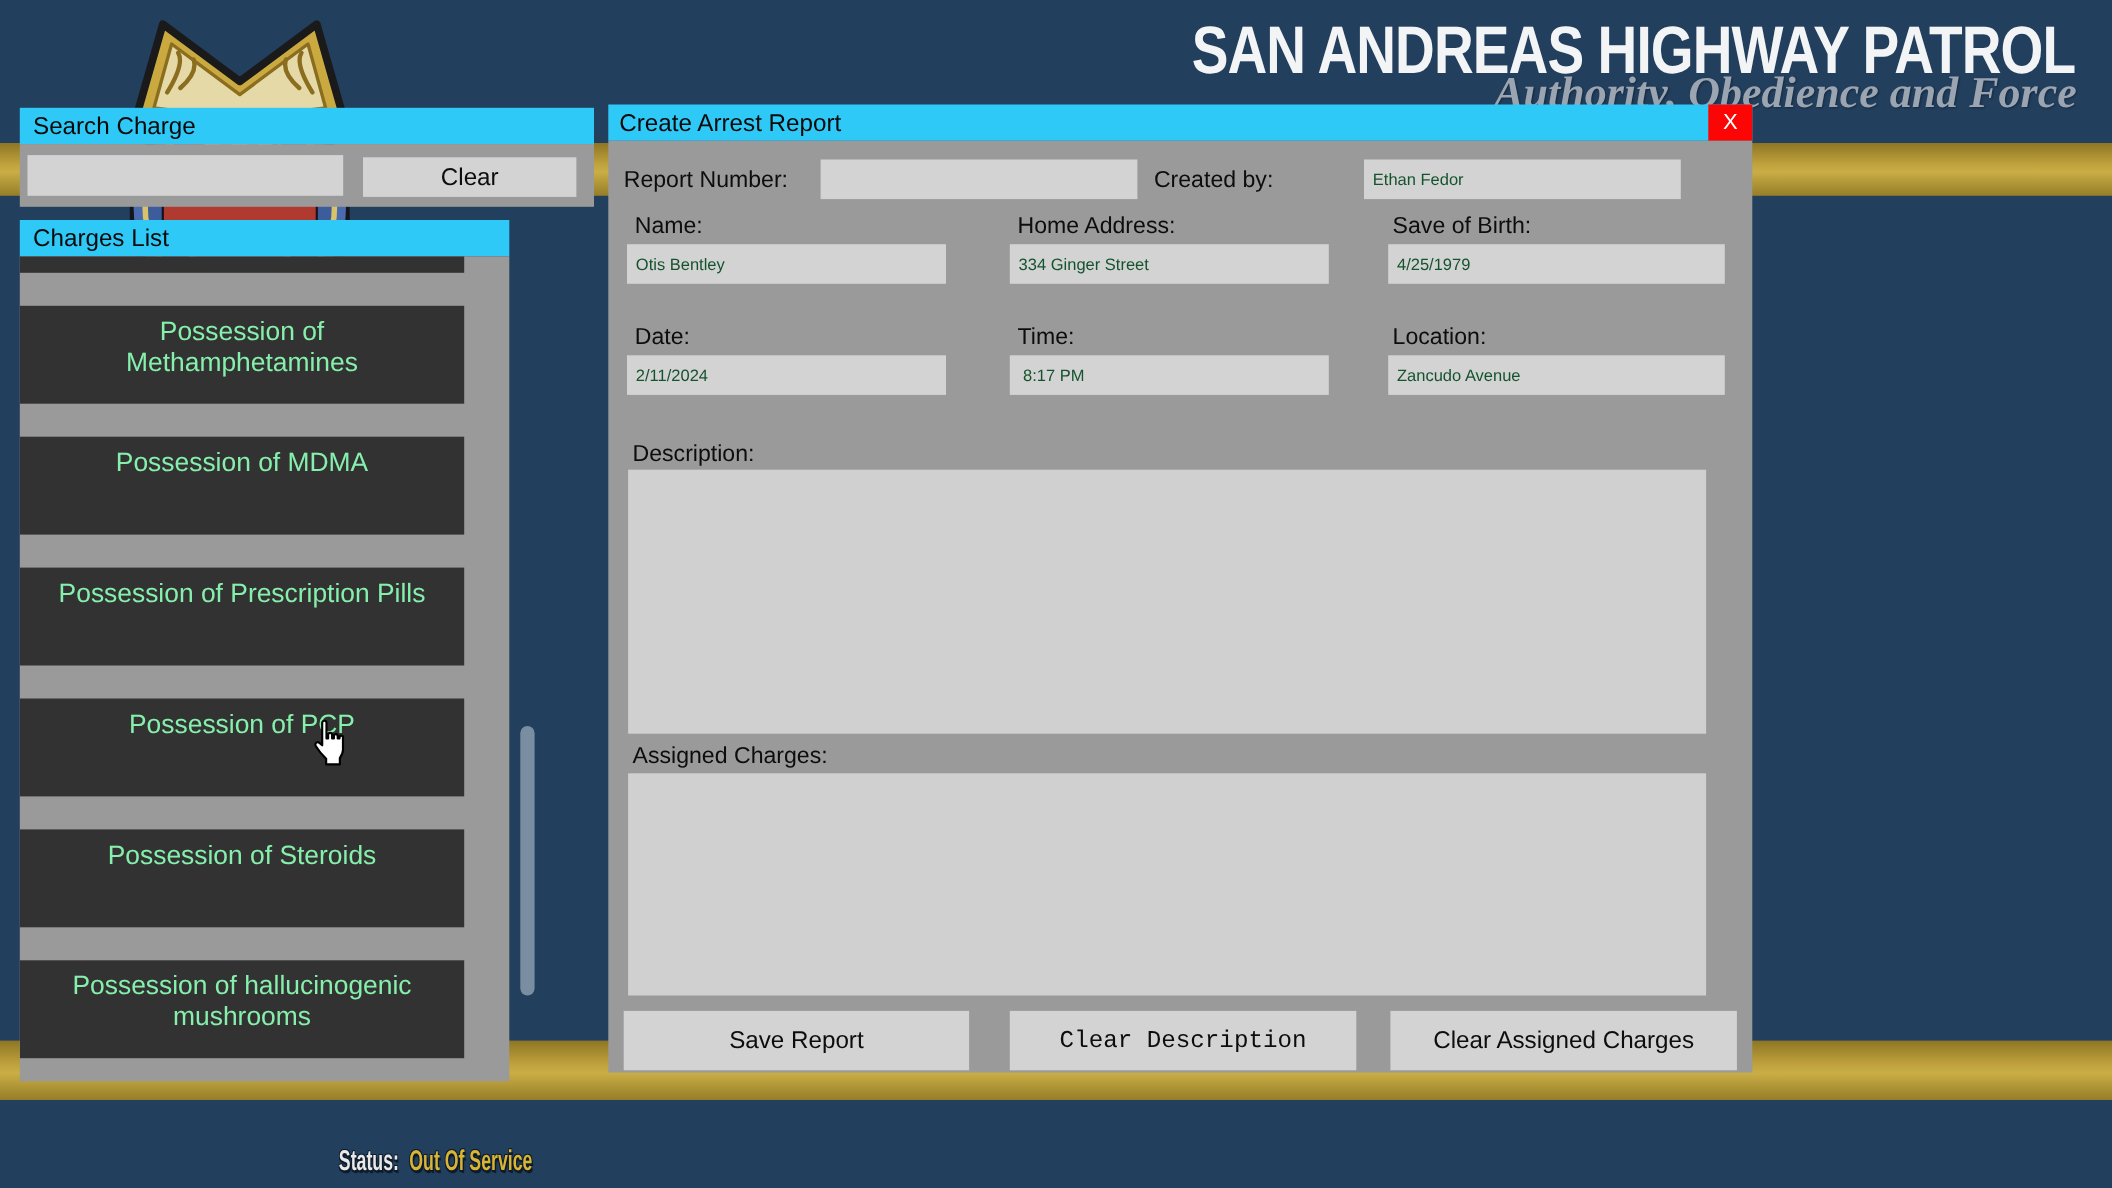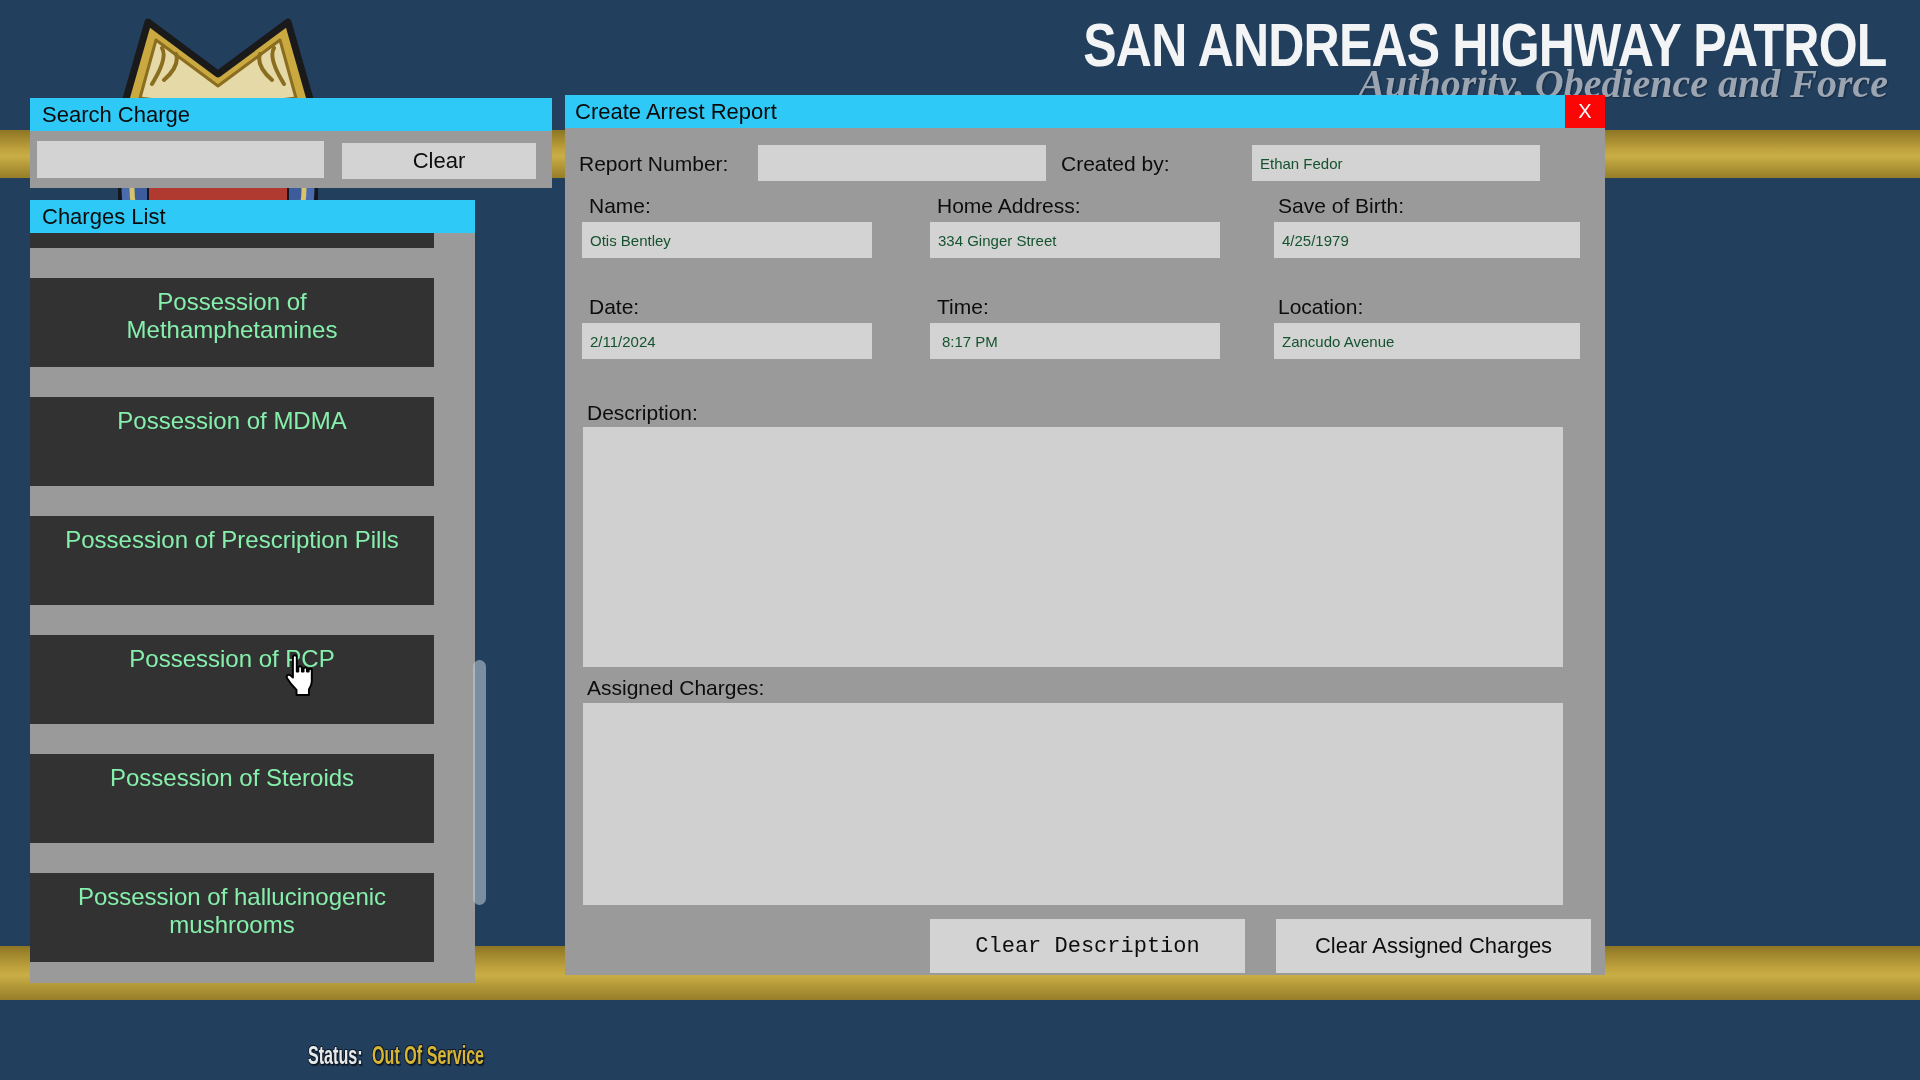--- a/index.html
+++ b/index.html
@@ -25,21 +25,21 @@
   #hp-subtitle{
     position:absolute;right:32px;top:60px;z-index:1;
     font-family:"Liberation Serif", serif;font-style:italic;font-weight:700;
     font-size:40px;color:var(--subtitle_gray,#9ba4b1);white-space:nowrap;
     text-shadow:1px 1px 2px rgba(0,0,0,.35);
   }
 
   
   #badge{position:absolute;left:118px;top:14px;z-index:0;}
 
-  .panel{position:absolute;z-index:2;margin-left:12px;}
+  .panel{position:absolute;z-index:2;}
   .panel-header{
     background:var(--cyan,#2fc9f7);height:33px;display:flex;align-items:center;
     padding-left:12px;box-sizing:border-box;font-size:22px;color:#0a0a0a;
   }
   .panel-body{background:var(--panel_gray,#9a9a9a);position:relative;}
 
   
   #search-panel{left:18px;top:98px;width:522px;}
   #search-panel .panel-body{height:57px;}
   #search-input{
@@ -188,20 +188,23 @@
       <div class="fld" style="left:365px;top:195px;width:290px;padding-left:12px;">8:17 PM</div>
       <div class="fld-label" style="left:713px;top:167px;">Location:</div>
       <div class="fld" style="left:709px;top:195px;width:306px;">Zancudo Avenue</div>
 
       <div class="fld-label" style="left:22px;top:273px;">Description:</div>
       <div class="bigbox" style="top:299px;height:240px;"></div>
 
       <div class="fld-label" style="left:22px;top:548px;">Assigned Charges:</div>
       <div class="bigbox" style="top:575px;height:202px;"></div>
 
+      <div class="rw-btn" style="left:14px;width:314px;">
+        <span>Save Report</span>
+      </div>
       <div class="rw-btn" style="left:365px;width:315px;font-family:Liberation Mono, monospace;">
         <span>Clear Description</span>
       </div>
       <div class="rw-btn" style="left:711px;width:315px;">
         <span>Clear Assigned Charges</span>
       </div>
     </div>
   </div>
 
   <div id="status-bar">

